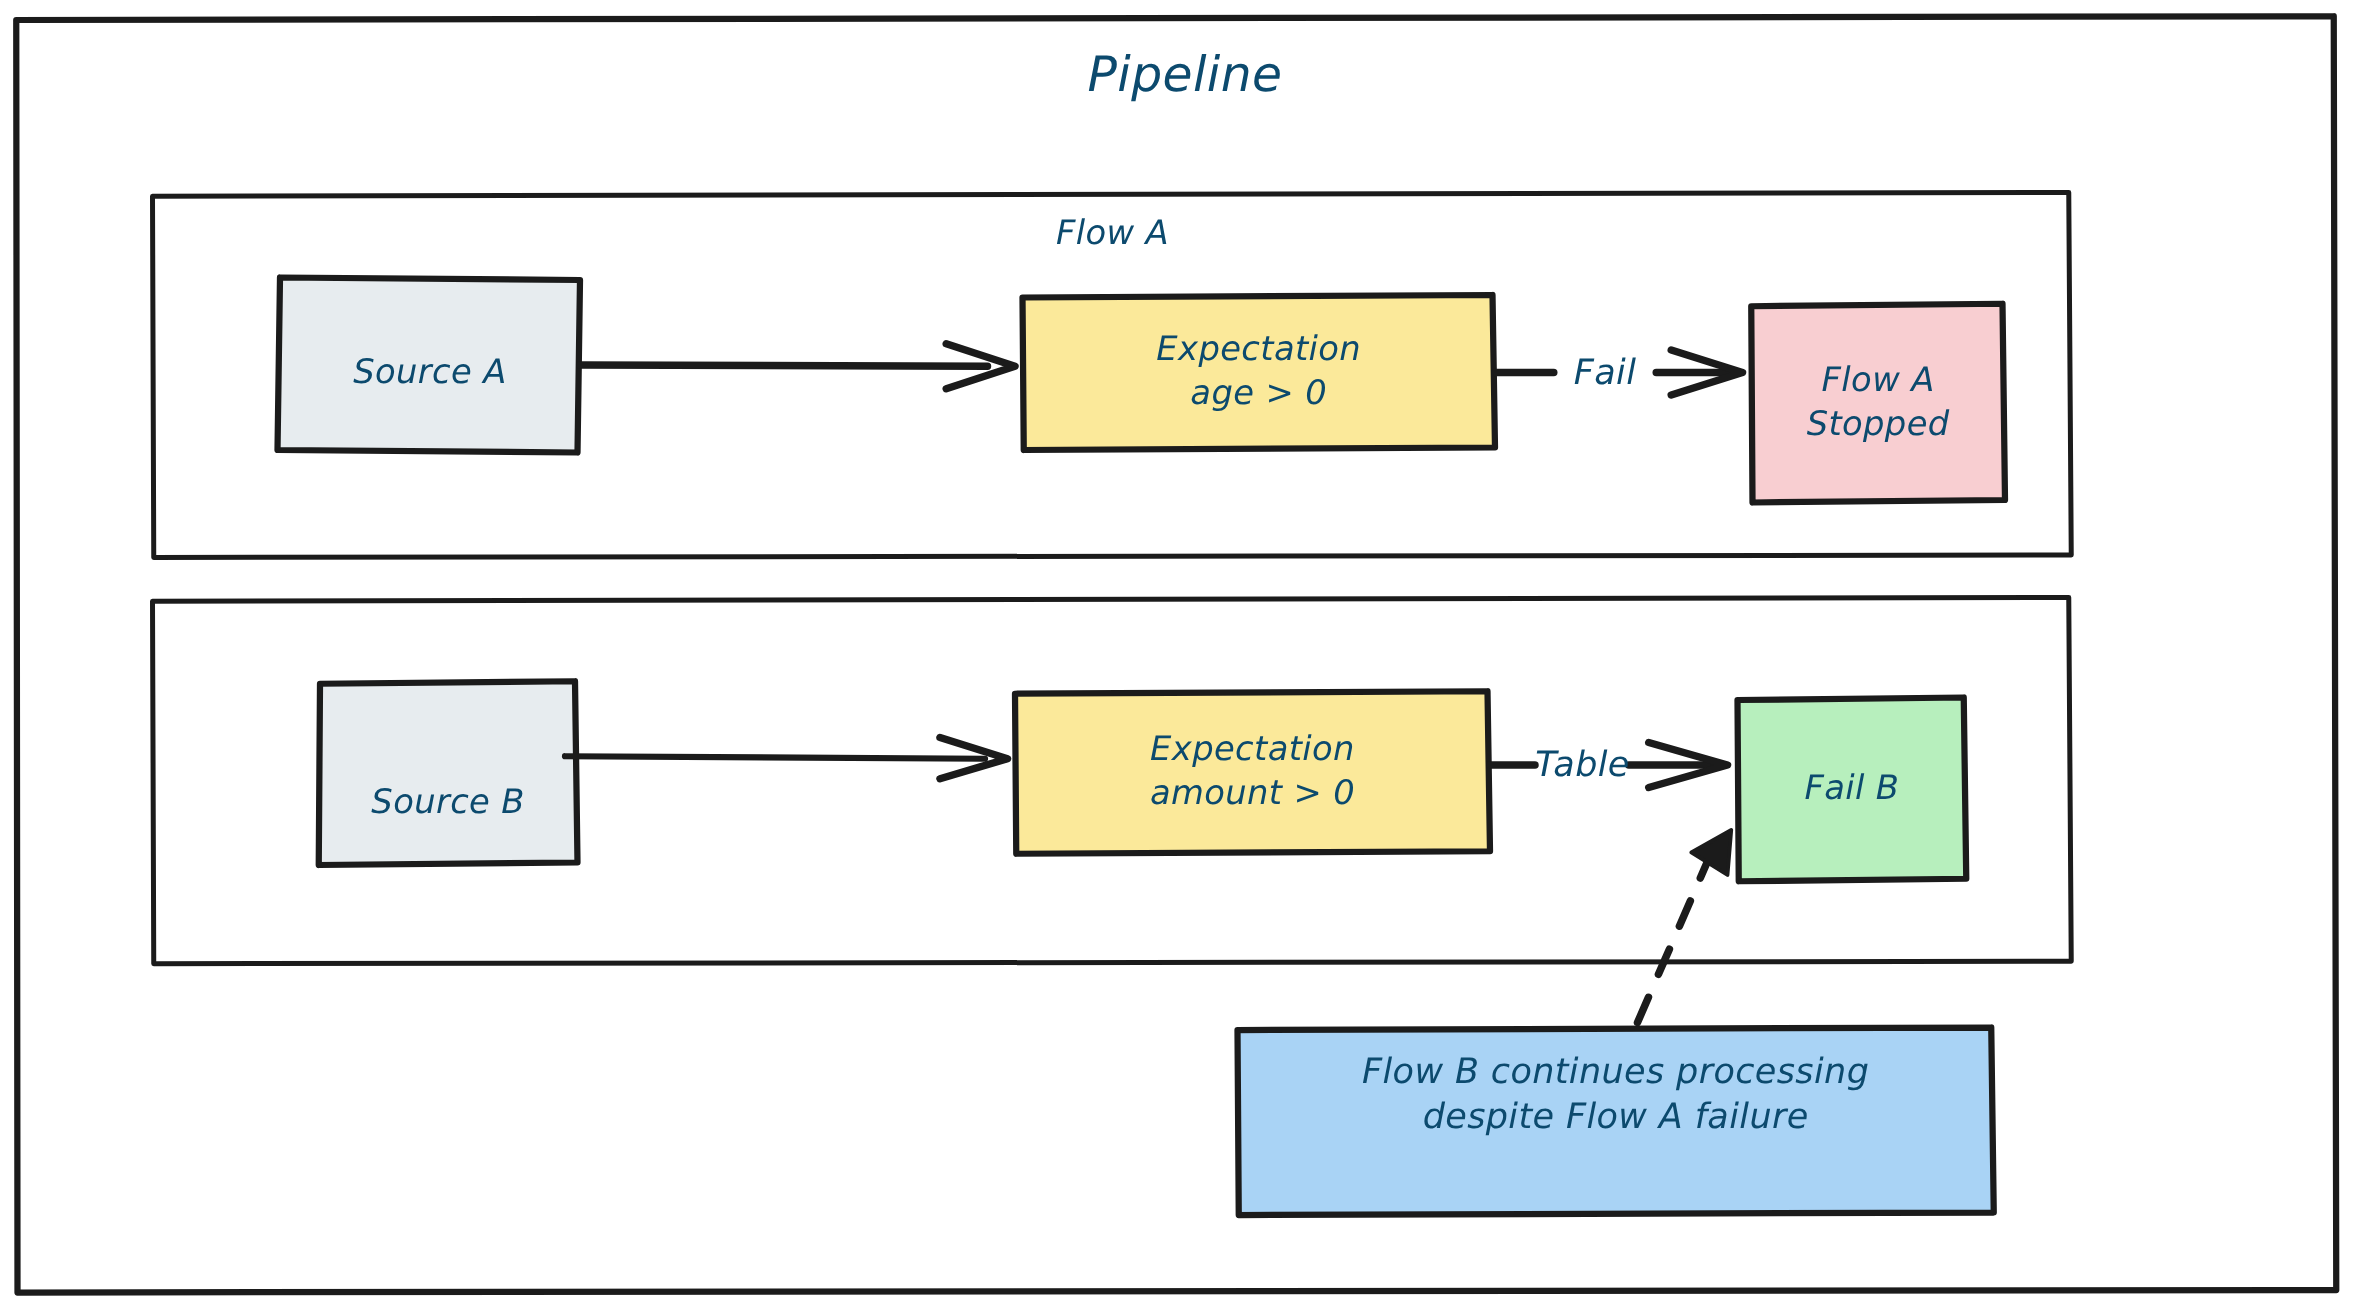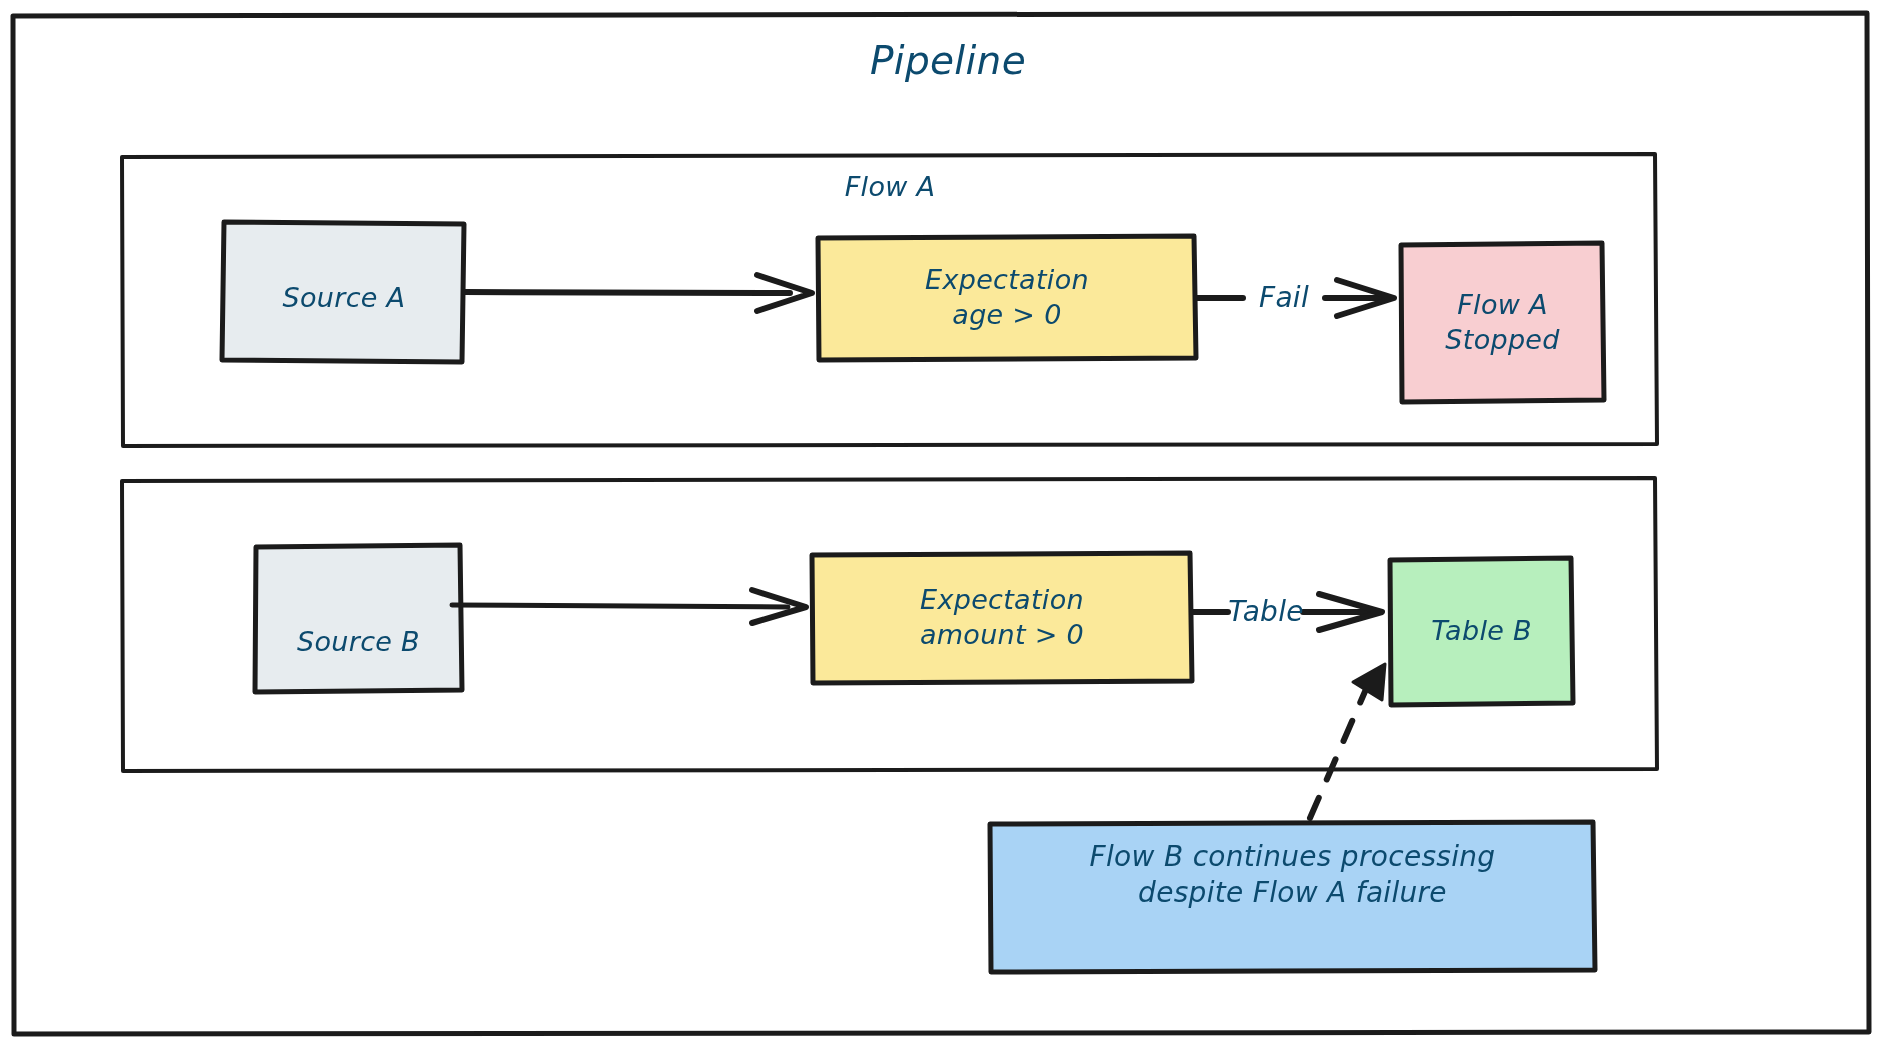--- a/index.html
+++ b/index.html
@@ -130,21 +130,21 @@
 age &gt; 0</div>
 
   <div class="lbl node-text" style="left:1401px; top:243px; width:203px; height:159px;">Flow A
 Stopped</div>
 
   <div class="lbl node-text" style="left:255px; top:545px; width:207px; height:147px;margin-top:24px;">Source B</div>
 
   <div class="lbl node-text" style="left:812px; top:553px; width:380px; height:130px;">Expectation
 amount &gt; 0</div>
 
-  <div class="lbl node-text" style="left:1390px; top:558px; width:183px; height:147px;">Table B</div>
+  <div class="lbl node-text" style="left:1390px; top:558px; width:183px; height:147px;">Fail B</div>
 
   <div class="lbl note-text" style="left:990px; top:800px; width:605px; height:150px;">Flow B continues processing
 despite Flow A failure</div>
 
   <div class="lbl edge-text" style="left:1243px; top:276px; width:82px; height:44px;">Fail</div>
 
   <div class="lbl edge-text" style="left:1226px; top:590px; width:80px; height:44px;">Table</div>
 
 </div>
 

